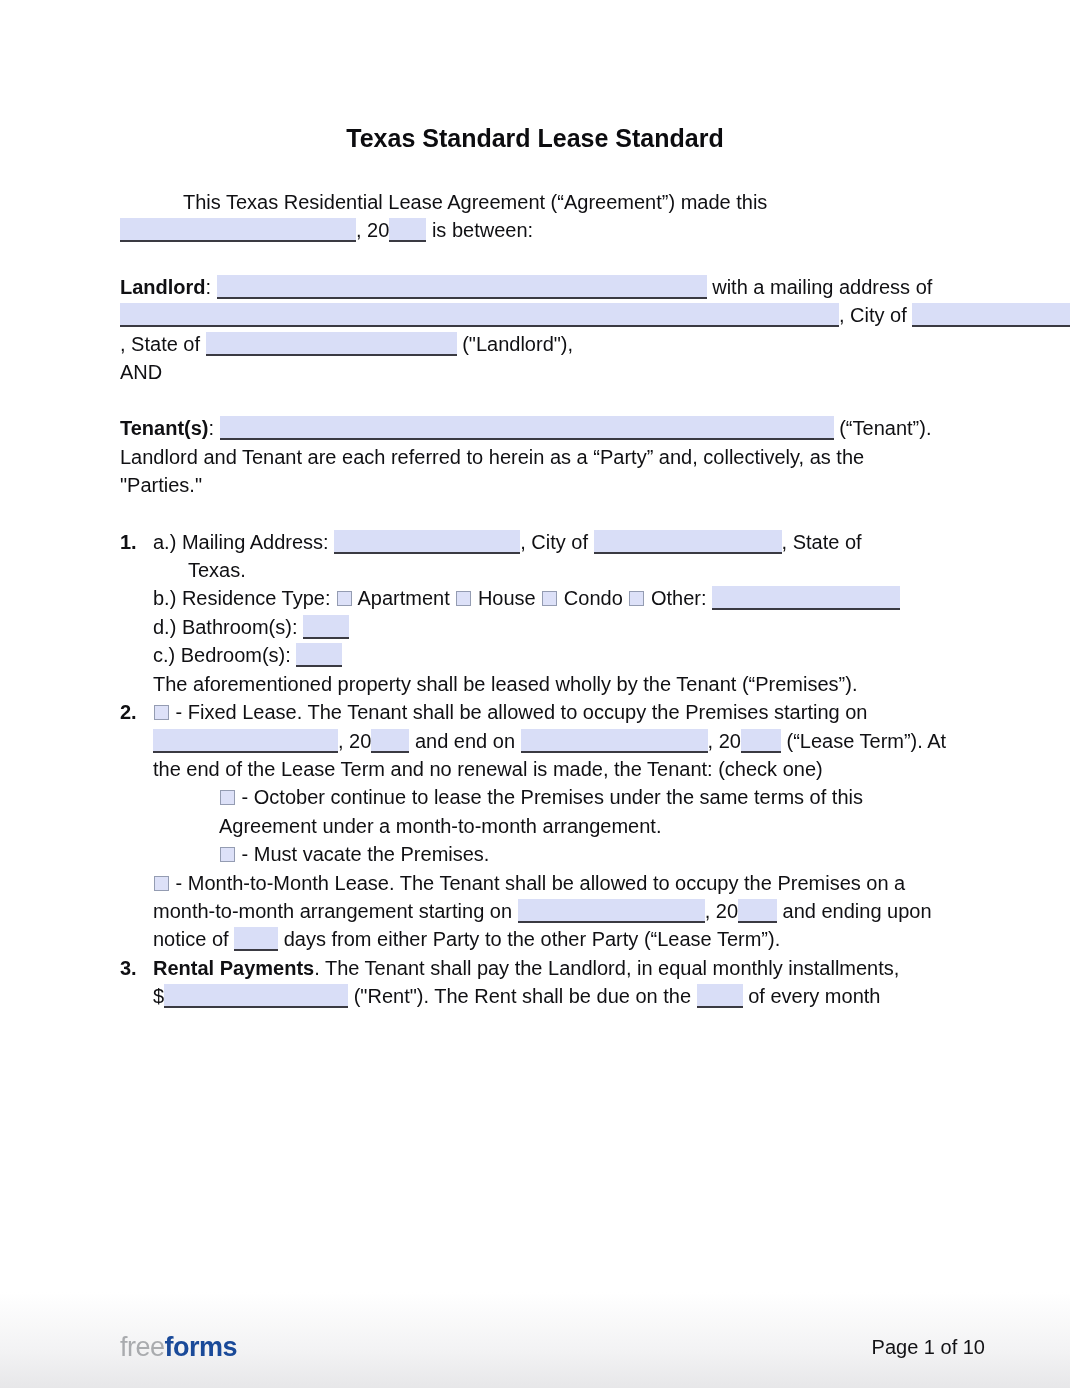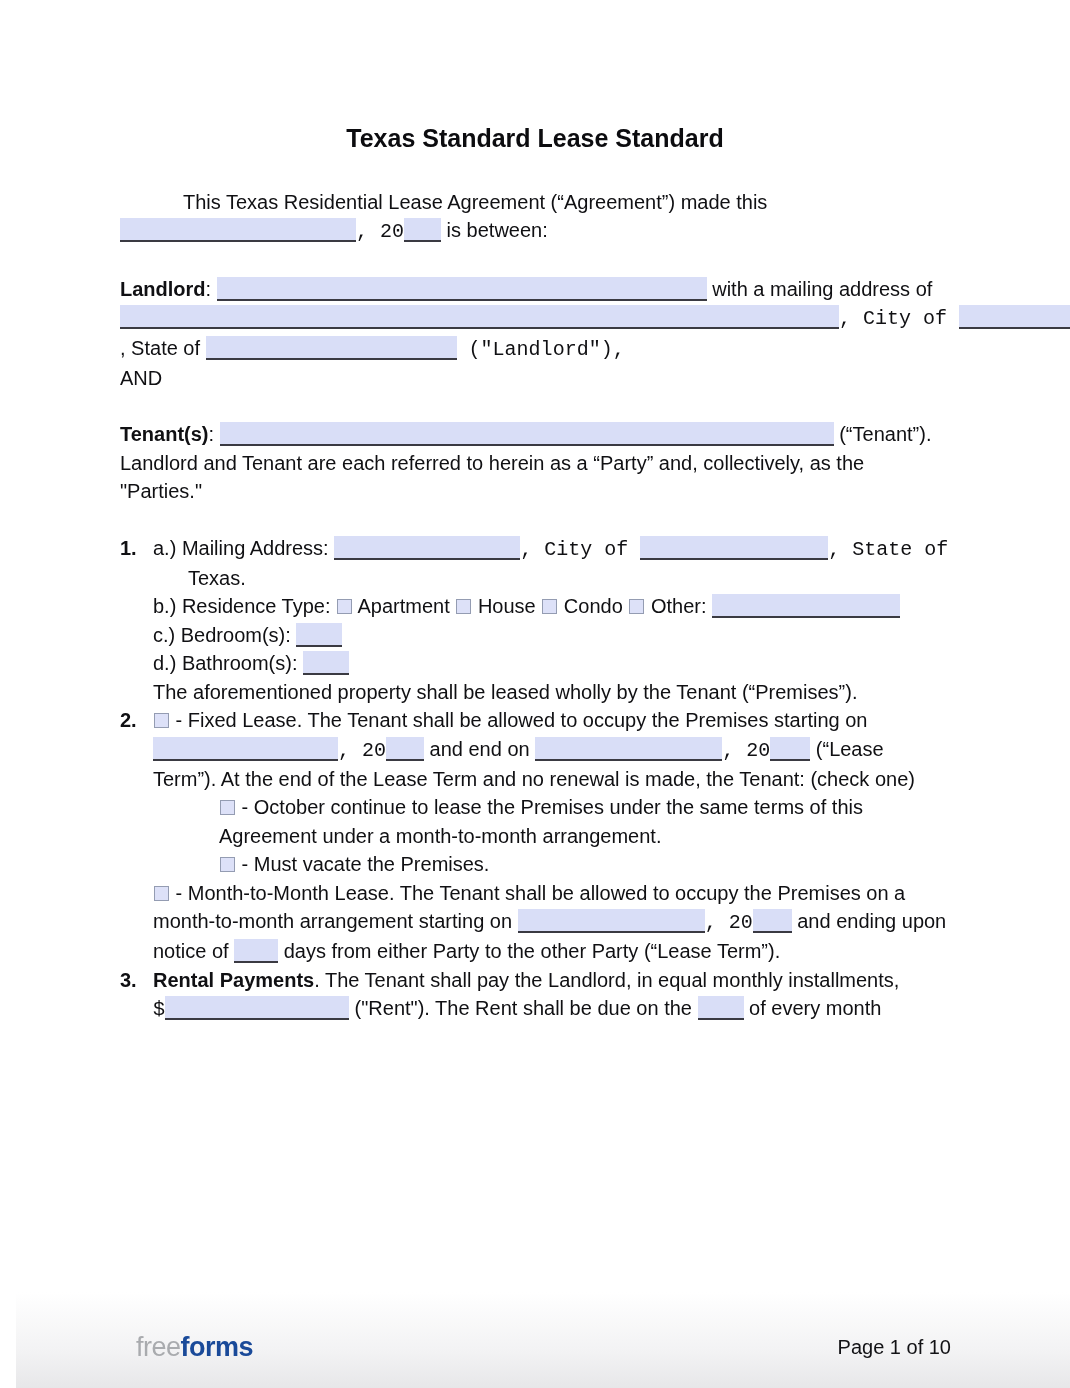--- a/index.html
+++ b/index.html
@@ -13,21 +13,21 @@
   }
   .content{padding:122px 120px 0 120px;box-sizing:border-box;}
   .title{
     font-size:25px;line-height:32px;font-weight:bold;
     text-align:center;margin:0 0 34px 0;color:#0c0c0f;
   }
   .para{margin:0 0 28px 0;}
   .m0{margin:0;}
   .indent-first{text-indent:63px;}
   .b{font-weight:bold;}
-  .nw{white-space:nowrap;font-family:Liberation Mono, monospace;}
+  .nw{white-space:nowrap;}
   .field{
     display:inline-block;height:22px;
     background:#d9def7;border-bottom:2px solid #3a3a42;
     vertical-align:-5px;
   }
   .cb{
     display:inline-block;width:13px;height:13px;
     background:#dde1f8;border:1.5px solid #949cb2;
     vertical-align:-1px;margin:0 1px;
   }
@@ -39,21 +39,21 @@
   .list{margin:0;}
   .li{display:flex;}
   .li .num{width:33px;flex:none;font-weight:bold;}
   .li .body{flex:1;min-width:0;}
   .hang{padding-left:35px;text-indent:-35px;}
   .lvl2{margin-left:66px;}
   .footer{
     position:absolute;left:0;right:0;bottom:0;height:96px;
     background:linear-gradient(180deg,rgba(255,255,255,0) 0%,#f3f3f4 60%,#e7e7e9 100%);
     display:flex;align-items:center;justify-content:space-between;
-    padding:14px 119px 0 120px;box-sizing:border-box;margin-left:16px;
+    padding:14px 85px 0 120px;box-sizing:border-box;
   }
   .logo{font-size:27px;letter-spacing:-0.5px;}
   .logo .free{color:#a9abae;font-weight:400;}
   .logo .forms{color:#1a4a99;font-weight:700;}
   .pagenum{font-size:20px;color:#121215;}
 </style>
 </head>
 <body>
 
 <div class="page">
@@ -69,22 +69,22 @@
     <p class="para"><span class="b">Tenant(s)</span><span>: </span><span class="field w614"></span><span> (“Tenant”). Landlord and Tenant are each referred to herein as a “Party” and, collectively, as the "Parties."</span></p>
 
 
     <div class="list">
 
       <div class="li">
         <div class="num">1.</div>
         <div class="body">
           <div class="hang"><span>a.) Mailing Address: </span><span class="nw"><span class="field w186"></span><span>, City of </span></span><span class="nw"><span class="field w188"></span><span>, State of</span></span><br><span>Texas.</span></div>
           <div><span>b.) Residence Type: </span><span class="cb"></span><span> Apartment </span><span class="cb"></span><span> House </span><span class="cb"></span><span> Condo </span><span class="cb"></span><span> Other: </span><span class="field w188"></span></div>
+          <div><span>d.) Bathroom(s): </span><span class="field w46"></span></div>
           <div><span>c.) Bedroom(s): </span><span class="field w46"></span></div>
-          <div><span>d.) Bathroom(s): </span><span class="field w46"></span></div>
           <div>The aforementioned property shall be leased wholly by the Tenant (“Premises”).</div>
         </div>
       </div>
 
       <div class="li">
         <div class="num">2.</div>
         <div class="body">
           <div><span class="cb"></span><span> - Fixed Lease. The Tenant shall be allowed to occupy the Premises starting on </span><span class="nw"><span class="field w185"></span><span>, 20</span><span class="field w38"></span></span><span> and end on </span><span class="nw"><span class="field w187"></span><span>, 20</span><span class="field w40"></span></span><span> (“Lease Term”). At the end of the Lease Term and no renewal is made, the Tenant: (check one)</span></div>
           <div class="lvl2"><span class="cb"></span><span> - October continue to lease the Premises under the same terms of this Agreement under a month-to-month arrangement.</span></div>
           <div class="lvl2"><span class="cb"></span><span> - Must vacate the Premises.</span></div>

